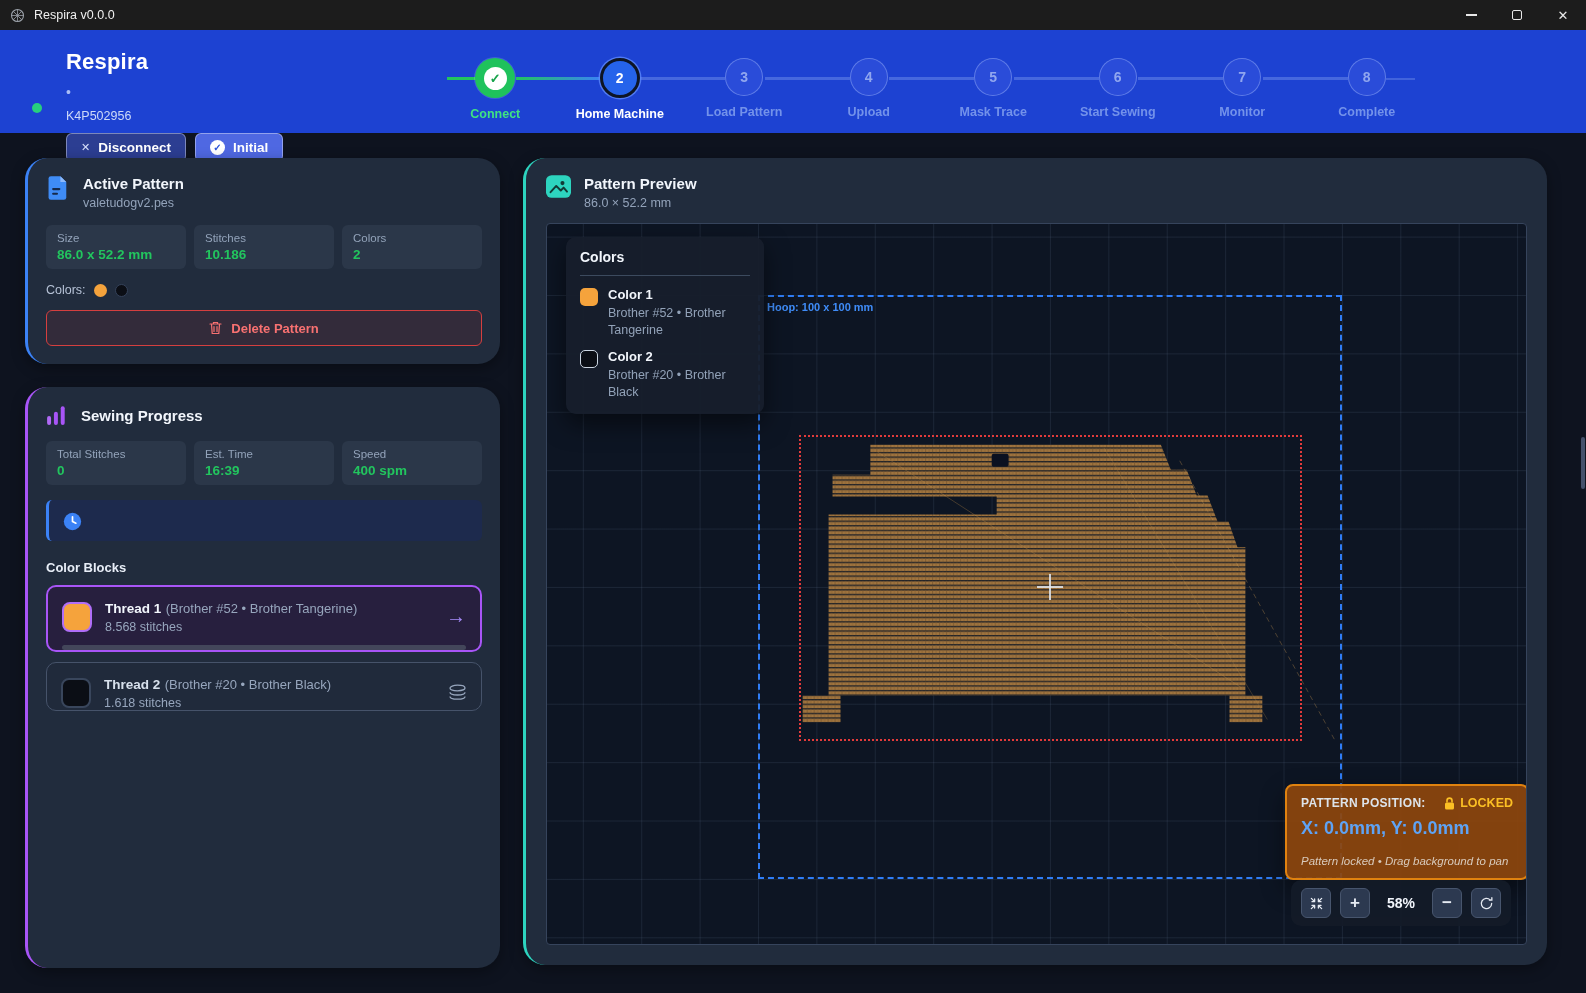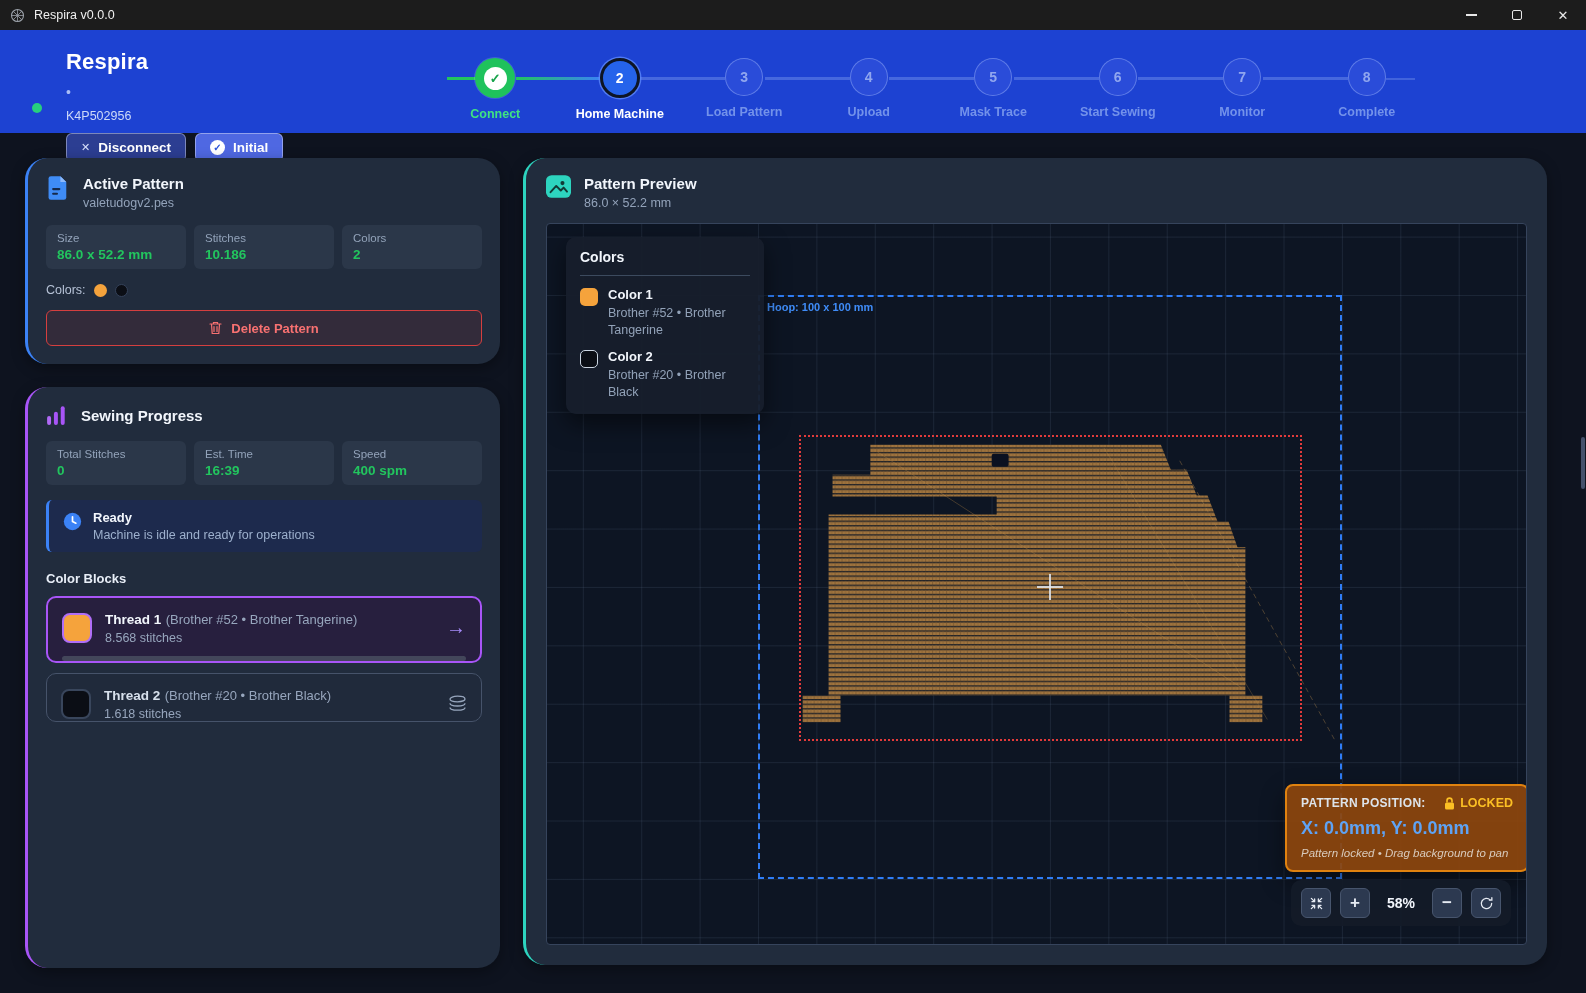--- a/index.html
+++ b/index.html
@@ -109,21 +109,21 @@
   .cp-swatch.dark { border:1.5px solid #cbd5e1; }
   .cp-name { font-size:13px; font-weight:800; color:#f2f6fc; }
   .cp-desc { font-size:12.5px; color:#92a2b8; margin-top:3px; line-height:1.35; }
 
   .pos-overlay { position:absolute; left:738px; top:560px; width:244px; background:rgba(141,70,13,.93); border:2px solid #e0820f; border-radius:8px; padding:10px 14px 11px; box-shadow:0 10px 24px rgba(0,0,0,.45); }
   .pos-row1 { display:flex; align-items:center; }
   .pos-label { font-size:12px; font-weight:800; color:#dde3ea; letter-spacing:.3px;text-align:right; }
   .pos-lock { margin-left:auto; display:flex; align-items:center; gap:5px; }
   .pos-locked { font-size:12.5px; font-weight:800; color:#fbbf24; }
   .pos-coords { margin-top:8px; font-size:18px; font-weight:800; color:#5ea3f5; }
-  .pos-hint { margin-top:8px; font-size:11.5px; font-style:italic; color:#d8cabc; }
+  .pos-hint { margin-top:16px; font-size:11.5px; font-style:italic; color:#d8cabc; }
 
   .zoom-toolbar { position:absolute; left:744px; top:656px; height:46px; background:rgba(20,27,40,.92); border-radius:10px; display:flex; align-items:center; gap:9px; padding:0 10px; }
   .tb-btn { width:30px; height:30px; background:#2c3950; border:1px solid #47556d; border-radius:6px; color:#e5eaf2; display:flex; align-items:center; justify-content:center; font-size:17px; font-weight:600; cursor:pointer; }
   .zoom-pct { width:44px; text-align:center; font-size:14px; font-weight:800; color:#f2f6fc; }
 
   .scroll-thumb { position:absolute; right:1px; top:437px; width:4px; height:52px; background:#44516b; border-radius:2px; }
 
   svg { display:block; }
 </style>
 </head>
@@ -303,24 +303,20 @@
           <div class="stat-value">400 spm</div>
         </div>
       </div>
       <div class="ready-box">
         <span style="margin-top:2px;">
           <svg width="19" height="19" viewBox="0 0 18 18">
               <circle cx="9" cy="9" r="8.2" fill="#3b82f6"></circle>
               <path d="M9 4.6V9l3.2 1.6" stroke="#fff" stroke-width="1.6" fill="none" stroke-linecap="round"></path>
             </svg>
         </span>
-        <div>
-          <div class="ready-title">Ready</div>
-          <div class="ready-desc">Machine is idle and ready for operations</div>
-        </div>
       </div>
       <div class="section-label">Color Blocks</div>
 
       <div class="thread-card thread-1">
         <div class="thread-row">
           <span class="swatch ring-purple" style="background: rgb(245, 163, 60);"></span>
           <div>
             <div>
               <span class="thread-name">Thread 1</span>
               <span class="thread-detail">(Brother #52 • Brother Tangerine)</span>

